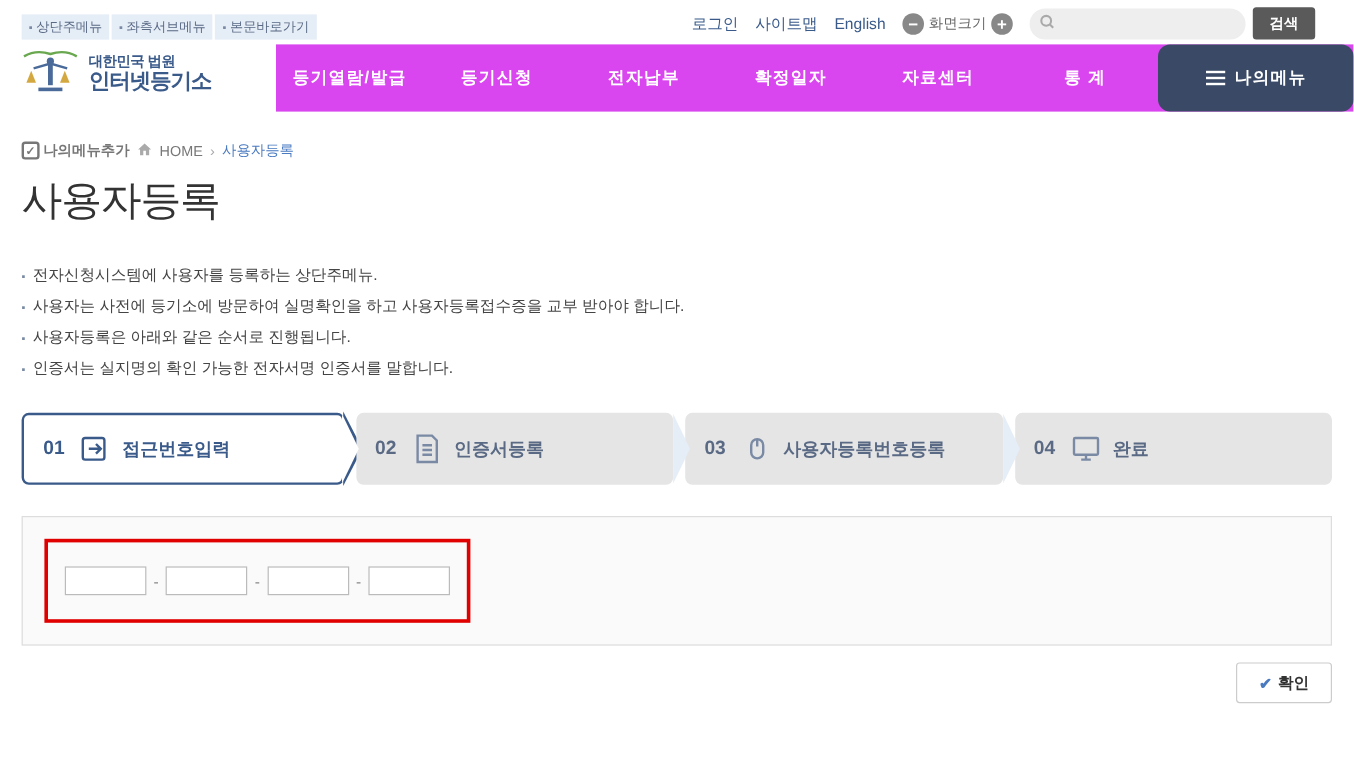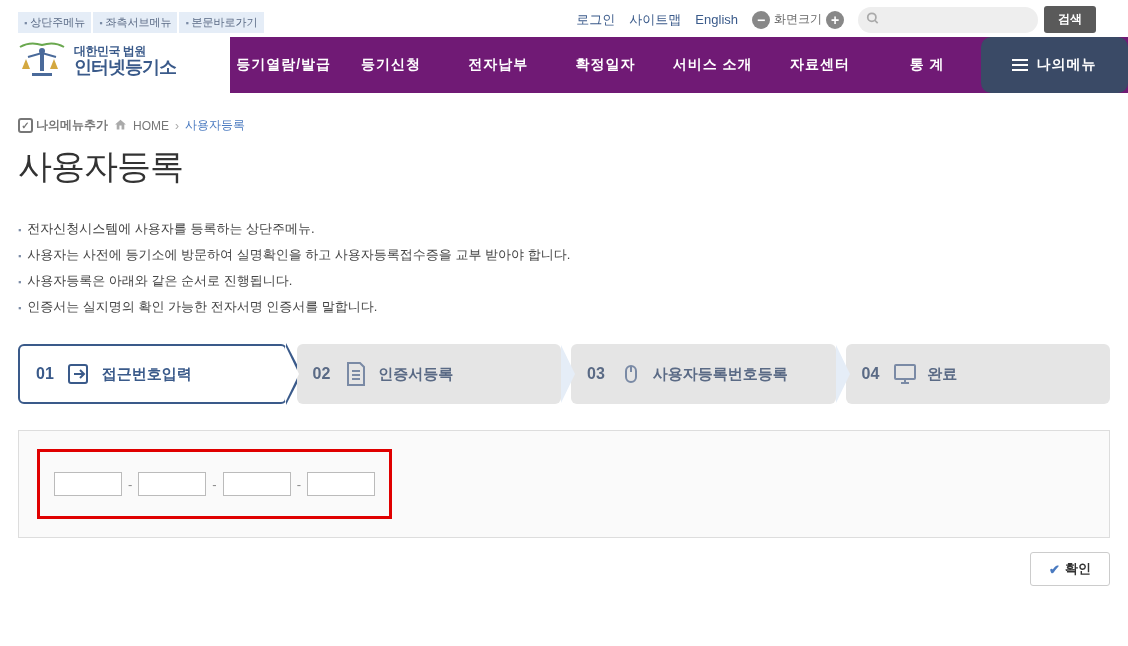--- a/index.html
+++ b/index.html
@@ -20,21 +20,21 @@
     .search-icon-wrap { position: absolute; left: 8px; top: 50%; transform: translateY(-50%); color: #aaa; font-size: 14px; }
     .search-btn { background: #5a5a5a; color: #fff; border: none; border-radius: 3px; padding: 5px 14px; font-size: 12px; cursor: pointer; font-weight: bold; }
     
     .header-row { display: flex; align-items: stretch; }
     .logo-area { display: flex; align-items: center; gap: 8px; padding: 0 18px 8px 18px; min-width: 230px; }
     .logo-emblem { width: 48px; height: 48px; position: relative; }
     .logo-text { display: flex; flex-direction: column; line-height: 1.1; }
     .logo-top { color: #3a5a8a; font-size: 12px; font-weight: bold; letter-spacing: -0.5px; }
     .logo-bottom { color: #3a5a8a; font-size: 18px; font-weight: 800; letter-spacing: -1px; }
     
-    .main-nav { flex: 1; display: flex; background: #701a75; }
+    .main-nav { flex: 1; display: flex; background: #d946ef; }
     .nav-item { flex: 1; display: flex; align-items: center; justify-content: center; color: #fff; font-weight: bold; font-size: 14px; padding: 14px 4px; cursor: pointer; letter-spacing: 1px; white-space: nowrap; }
     .nav-mymenu { background: #3a4a66; display: flex; align-items: center; gap: 8px; padding: 0 24px; border-radius: 10px; }
     .hamburger { display: flex; flex-direction: column; gap: 3px; }
     .hamburger span { width: 16px; height: 2px; background: #fff; }
     
     .content { padding: 24px 18px; }
     .breadcrumb { display: flex; align-items: center; gap: 6px; color: #777; font-size: 12px; margin-bottom: 10px; }
     .mymenu-add { display: flex; align-items: center; gap: 3px; color: #777; font-weight: bold; }
     .check-icon { width: 15px; height: 15px; border: 2px solid #777; border-radius: 3px; display: inline-flex; align-items: center; justify-content: center; font-size: 10px; }
     .home-icon { color: #aaa; font-size: 13px; }
@@ -118,21 +118,20 @@
     <div class="logo-text">
       <span class="logo-top">대한민국 법원</span>
       <span class="logo-bottom">인터넷등기소</span>
     </div>
   </div>
   <nav class="main-nav">
     <div class="nav-item">등기열람/발급</div>
     <div class="nav-item">등기신청</div>
     <div class="nav-item">전자납부</div>
     <div class="nav-item">확정일자</div>
-    <div class="nav-item">서비스 소개</div>
     <div class="nav-item">자료센터</div>
     <div class="nav-item">통 계</div>
     <div class="nav-item nav-mymenu">
       <span class="hamburger">
           <span></span>
           <span></span>
           <span></span>
         </span>
       <span>나의메뉴</span>
     </div>

